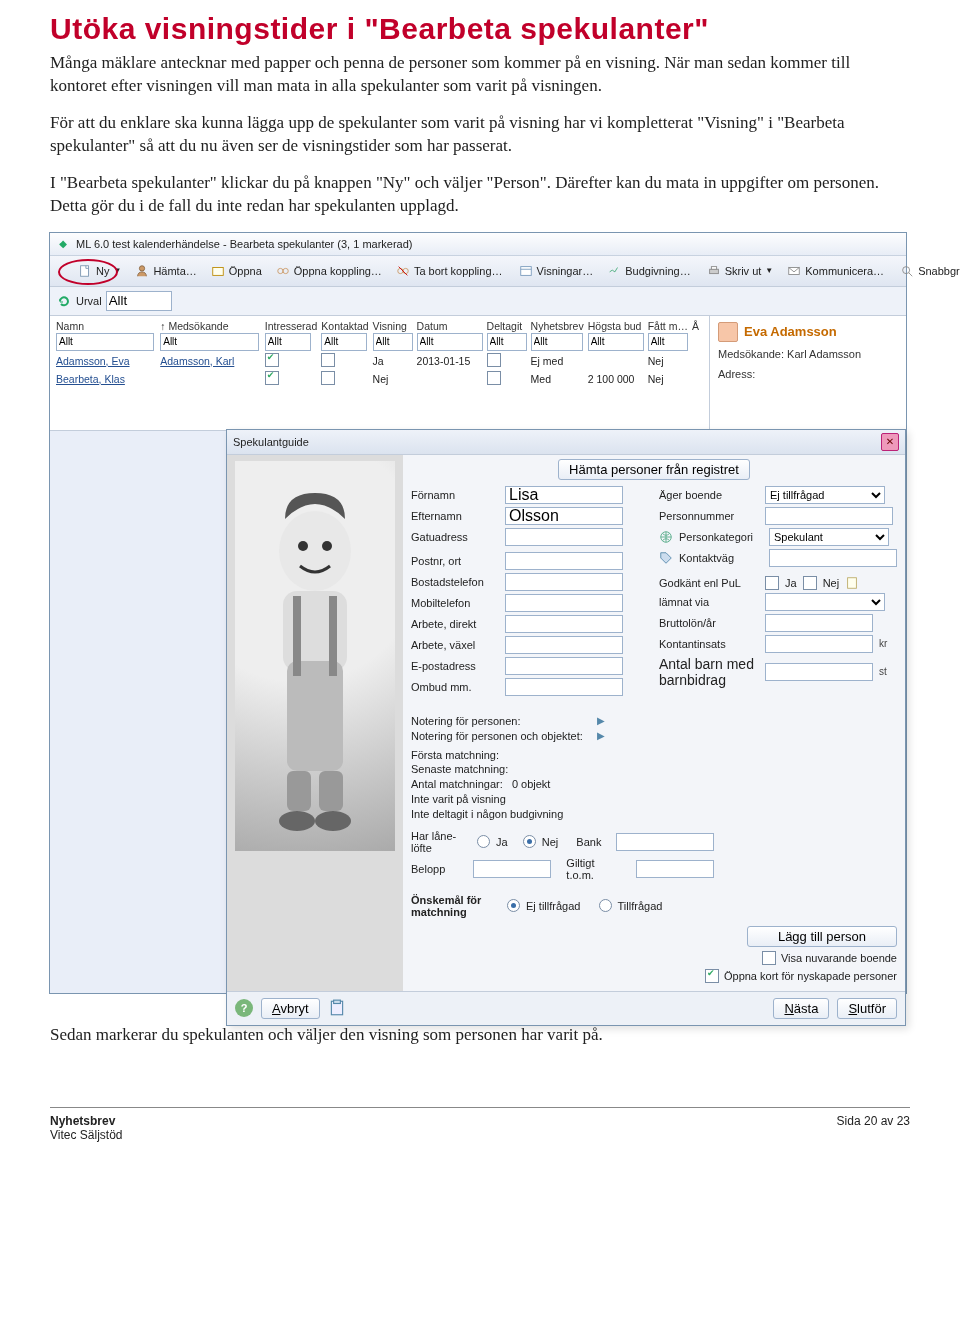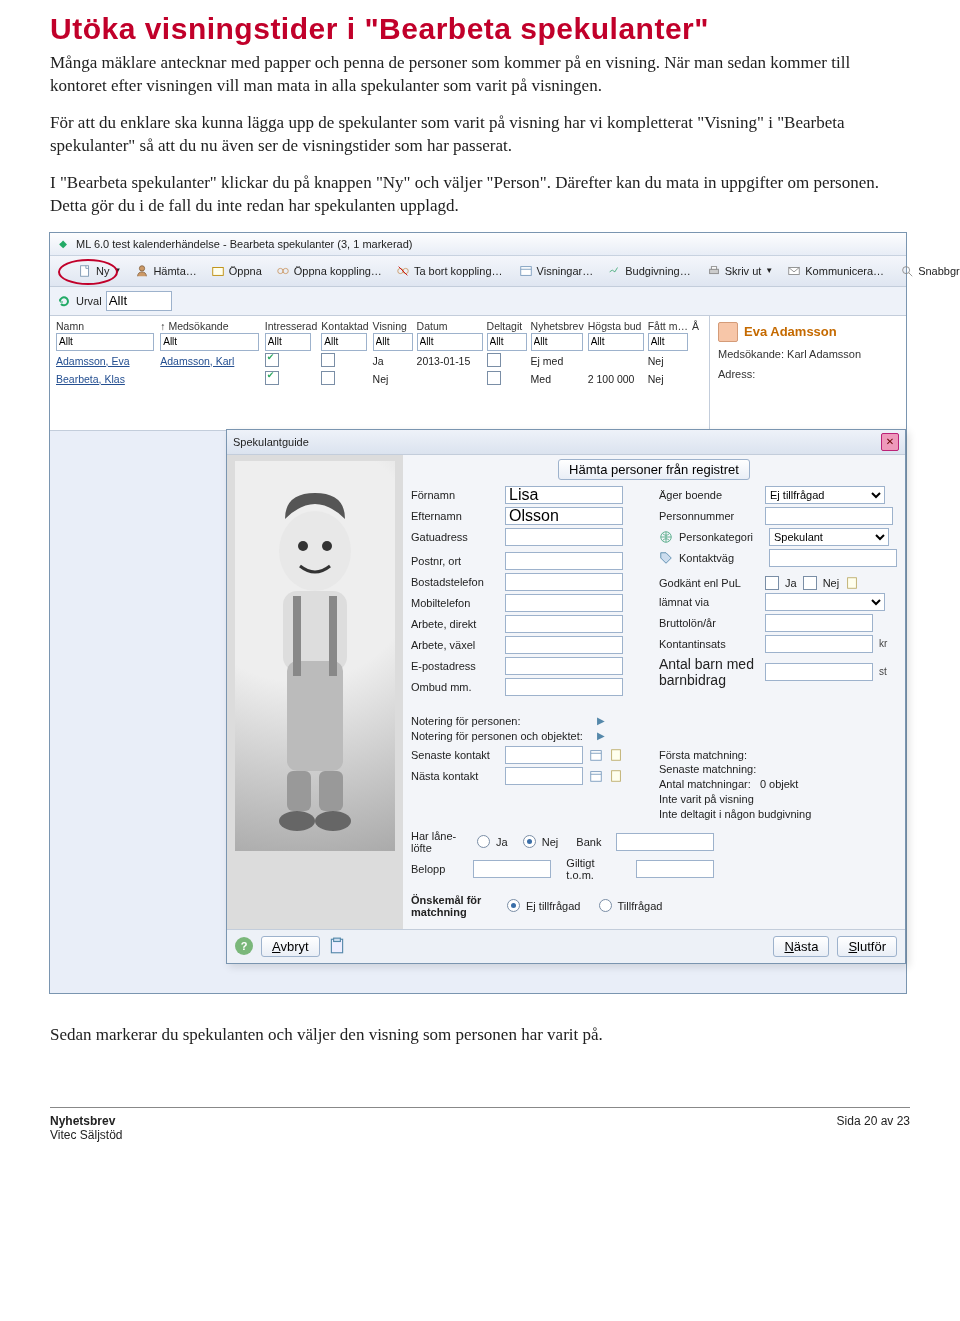--- a/index.html
+++ b/index.html
@@ -532,44 +532,20 @@
         <div class="row" style="margin-top:16px">
             <label style="width:180px">Notering för personen:</label>
             <span style="color:#58a;font-size:10px">▶</span>
           </div>
         <div class="row">
             <label style="width:180px">Notering för personen och objektet:</label>
             <span style="color:#58a;font-size:10px">▶</span>
           </div>
 
         <div class="col2" style="margin-top:4px">
-          <div>
-            <div class="row">
-                <label>Senaste kontakt</label>
-                <input class="in" style="width: 70px;">
-              <svg width="14" height="14" viewBox="0 0 16 16">
-                  <rect x="2" y="3" width="12" height="11" fill="#fff" stroke="#79b"></rect>
-                  <line x1="2" y1="6" x2="14" y2="6" stroke="#79b"></line>
-                </svg>
-              <svg width="14" height="14" viewBox="0 0 16 16">
-                  <rect x="3" y="2" width="10" height="12" fill="#ffe" stroke="#ba6"></rect>
-                </svg>
-            </div>
-            <div class="row">
-                <label>Nästa kontakt</label>
-                <input class="in" style="width: 70px;">
-              <svg width="14" height="14" viewBox="0 0 16 16">
-                  <rect x="2" y="3" width="12" height="11" fill="#fff" stroke="#79b"></rect>
-                  <line x1="2" y1="6" x2="14" y2="6" stroke="#79b"></line>
-                </svg>
-              <svg width="14" height="14" viewBox="0 0 16 16">
-                  <rect x="3" y="2" width="10" height="12" fill="#ffe" stroke="#ba6"></rect>
-                </svg>
-            </div>
-          </div>
           <div class="matchbox">
             <div>Första matchning:</div>
             <div>Senaste matchning:</div>
             <div><span>Antal matchningar:</span>&nbsp;&nbsp;&nbsp;<span>0 objekt</span></div>
             <div>Inte varit på visning</div>
             <div>Inte deltagit i någon budgivning</div>
           </div>
         </div>
 
         <div class="col2" style="margin-top:8px">
@@ -585,20 +561,31 @@
           </div>
           <div></div>
         </div>
 
         <div class="row" style="margin-top:10px">
           <label class="onsk" style="width:90px">Önskemål för matchning</label>
           <span class="radio on"></span><span>Ej tillfrågad</span>&nbsp;&nbsp;
           <span class="radio"></span><span>Tillfrågad</span>
         </div>
 
+        <div class="stackbtn">
+          <button class="btn" style="width:150px">Lägg till person</button>
+          <div class="checkline">
+              <span class="chk"></span>
+              <span>Visa nuvarande boende</span>
+            </div>
+          <div class="checkline">
+              <span class="chk on"></span>
+              <span>Öppna kort för nyskapade personer</span>
+            </div>
+        </div>
       </div>
     </div>
 
     <div class="footer">
       <div class="left">
         <span class="helpc">?</span>
         <button class="btn"><u>A</u>vbryt</button>
         <svg width="18" height="18" viewBox="0 0 16 16">
             <rect x="3" y="2" width="10" height="12" fill="#eef" stroke="#58a"></rect>
             <rect x="5" y="1" width="6" height="3" fill="#cde" stroke="#58a"></rect>

